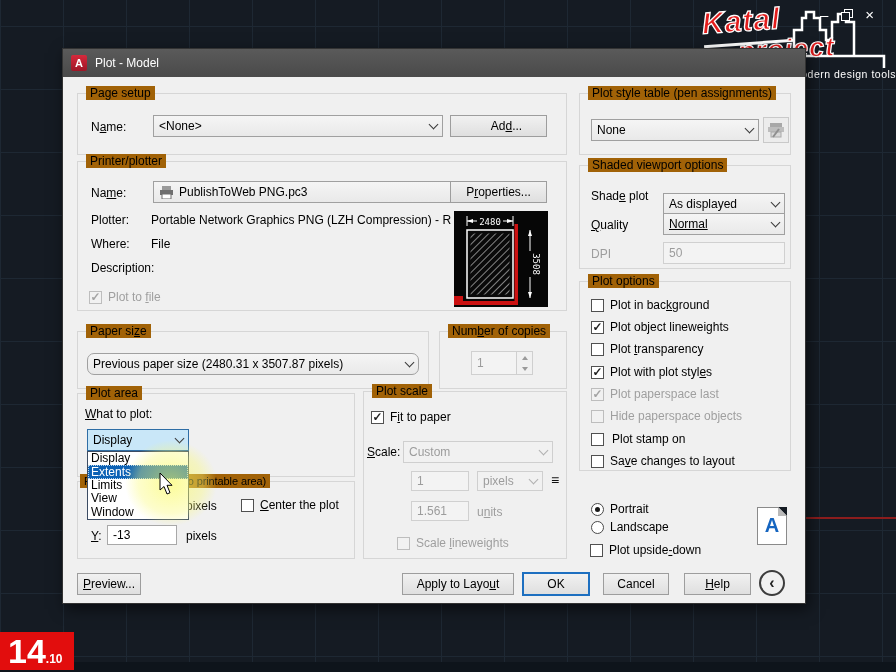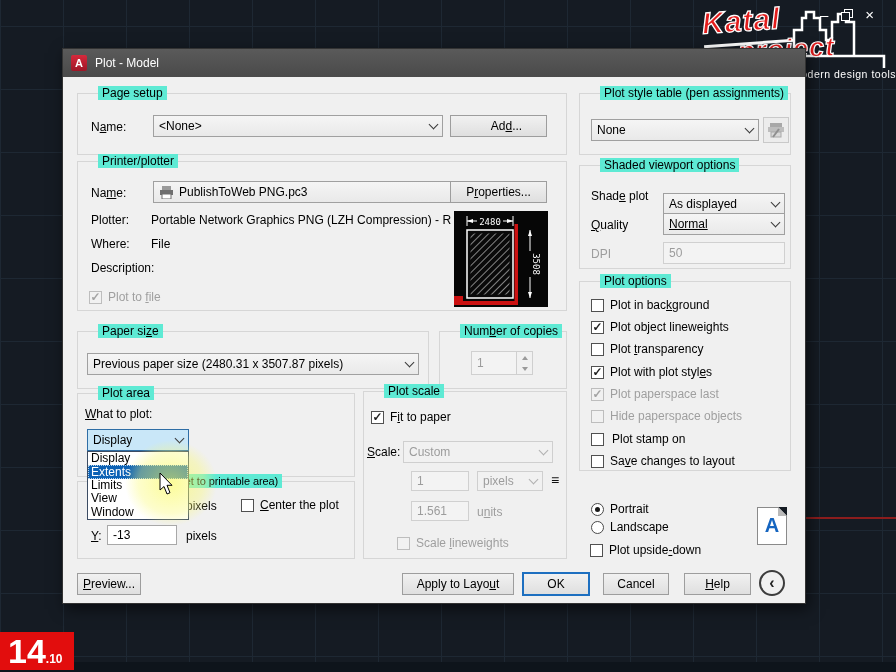--- a/index.html
+++ b/index.html
@@ -29,21 +29,21 @@
   #logo .project{position:absolute;left:46px;top:32px;font-size:27px;font-weight:bold;font-style:italic;color:#e21c1c;
     -webkit-text-stroke:1.2px #fff;transform:rotate(-3deg);letter-spacing:1px;}
   #logo .tagline{position:absolute;left:100px;top:66px;font-size:10.5px;color:#fff;letter-spacing:.5px;white-space:nowrap;}
   
   #dialog{left:62px;top:48px;width:744px;height:556px;background:#f0f0f0;border:1px solid #333;
     box-shadow:3px 5px 14px rgba(0,0,0,.55);box-sizing:border-box;z-index:2;}
   #titlebar{position:absolute;left:0;top:0;width:100%;height:28px;background:linear-gradient(#5a5a5a,#4a4a4a);display:flex;align-items:center;padding-left:8px;box-sizing:border-box;gap:8px;}
   #titlebar .ticon{width:16px;height:16px;border-radius:2px;background:linear-gradient(#d6293c,#9e1626);color:#fff;font-size:11px;font-weight:bold;display:flex;align-items:center;justify-content:center;}
   #titlebar .ttext{color:#fff;font-size:12px;}
   .g{position:absolute;border:1px solid #d6d6d6;box-sizing:border-box;}
-  .lg{position:absolute;top:-8px;left:8px;background:#5eead4;padding:0 4px;font-size:12px;line-height:14px;color:#000;white-space:nowrap;margin-left:12px;}
+  .lg{position:absolute;top:-8px;left:8px;background:#a16207;padding:0 4px;font-size:12px;line-height:14px;color:#000;white-space:nowrap;}
   .lg.small{font-size:11px;left:2px;letter-spacing:-.1px;}
   .lbl{position:absolute;font-size:12px;color:#000;white-space:nowrap;}
   .lbl.dis{color:#9d9d9d;}
   .val{position:absolute;font-size:12px;color:#000;white-space:nowrap;}
   .cmb{position:absolute;display:flex;align-items:center;gap:5px;border:1px solid #a0a0a0;background:linear-gradient(#f5f5f5,#e9e9e9);font-size:12px;padding:0 5px;box-sizing:border-box;color:#000;}
   .cmb .tx{white-space:nowrap;overflow:hidden;}
   .cmb .chev{margin-left:auto;width:6px;height:6px;border-right:1.4px solid #3a3a3a;border-bottom:1.4px solid #3a3a3a;transform:rotate(45deg);flex:0 0 auto;margin-top:-3px;}
   .cmb.dis{color:#9c9c9c;border-color:#cfcfcf;background:#f1f1f1;}
   .cmb.dis .chev{border-color:#b0b0b0;}
   .cmb.open{background:#c9e7f8;border-color:#2e6da5;}
@@ -176,21 +176,21 @@
       <line x1="76" y1="19" x2="76" y2="40" stroke="#fff" stroke-width="1"></line>
       <polygon points="76,19 74,25 78,25" fill="#fff"></polygon>
       <line x1="76" y1="66" x2="76" y2="87" stroke="#fff" stroke-width="1"></line>
       <polygon points="76,87 74,81 78,81" fill="#fff"></polygon>
       <text transform="translate(79,53) rotate(90)" text-anchor="middle" font-size="9" fill="#fff" font-family="DejaVu Sans Mono, monospace">3508</text>
     </svg>
 
     <div class="g" style="left:14px;top:282px;width:352px;height:58px;">
       <span class="lg">Paper si<u>z</u>e</span>
     </div>
-    <div class="cmb" style="left:24px;top:304px;width:332px;height:22px;">
+    <div class="cmb" style="left:24px;top:304px;width:332px;height:22px;border-radius:7px;">
       <span class="tx">Previous paper size  (2480.31 x 3507.87 pixels)</span>
       <span class="chev"></span>
     </div>
 
     <div class="g" style="left:376px;top:282px;width:128px;height:58px;">
       <span class="lg">Num<u>b</u>er of copies</span>
     </div>
     <div class="fld dis" style="left:408px;top:302px;width:46px;height:24px;">1</div>
     <div class="spin" style="left:453px;top:302px;">
       <span class="up"></span>

